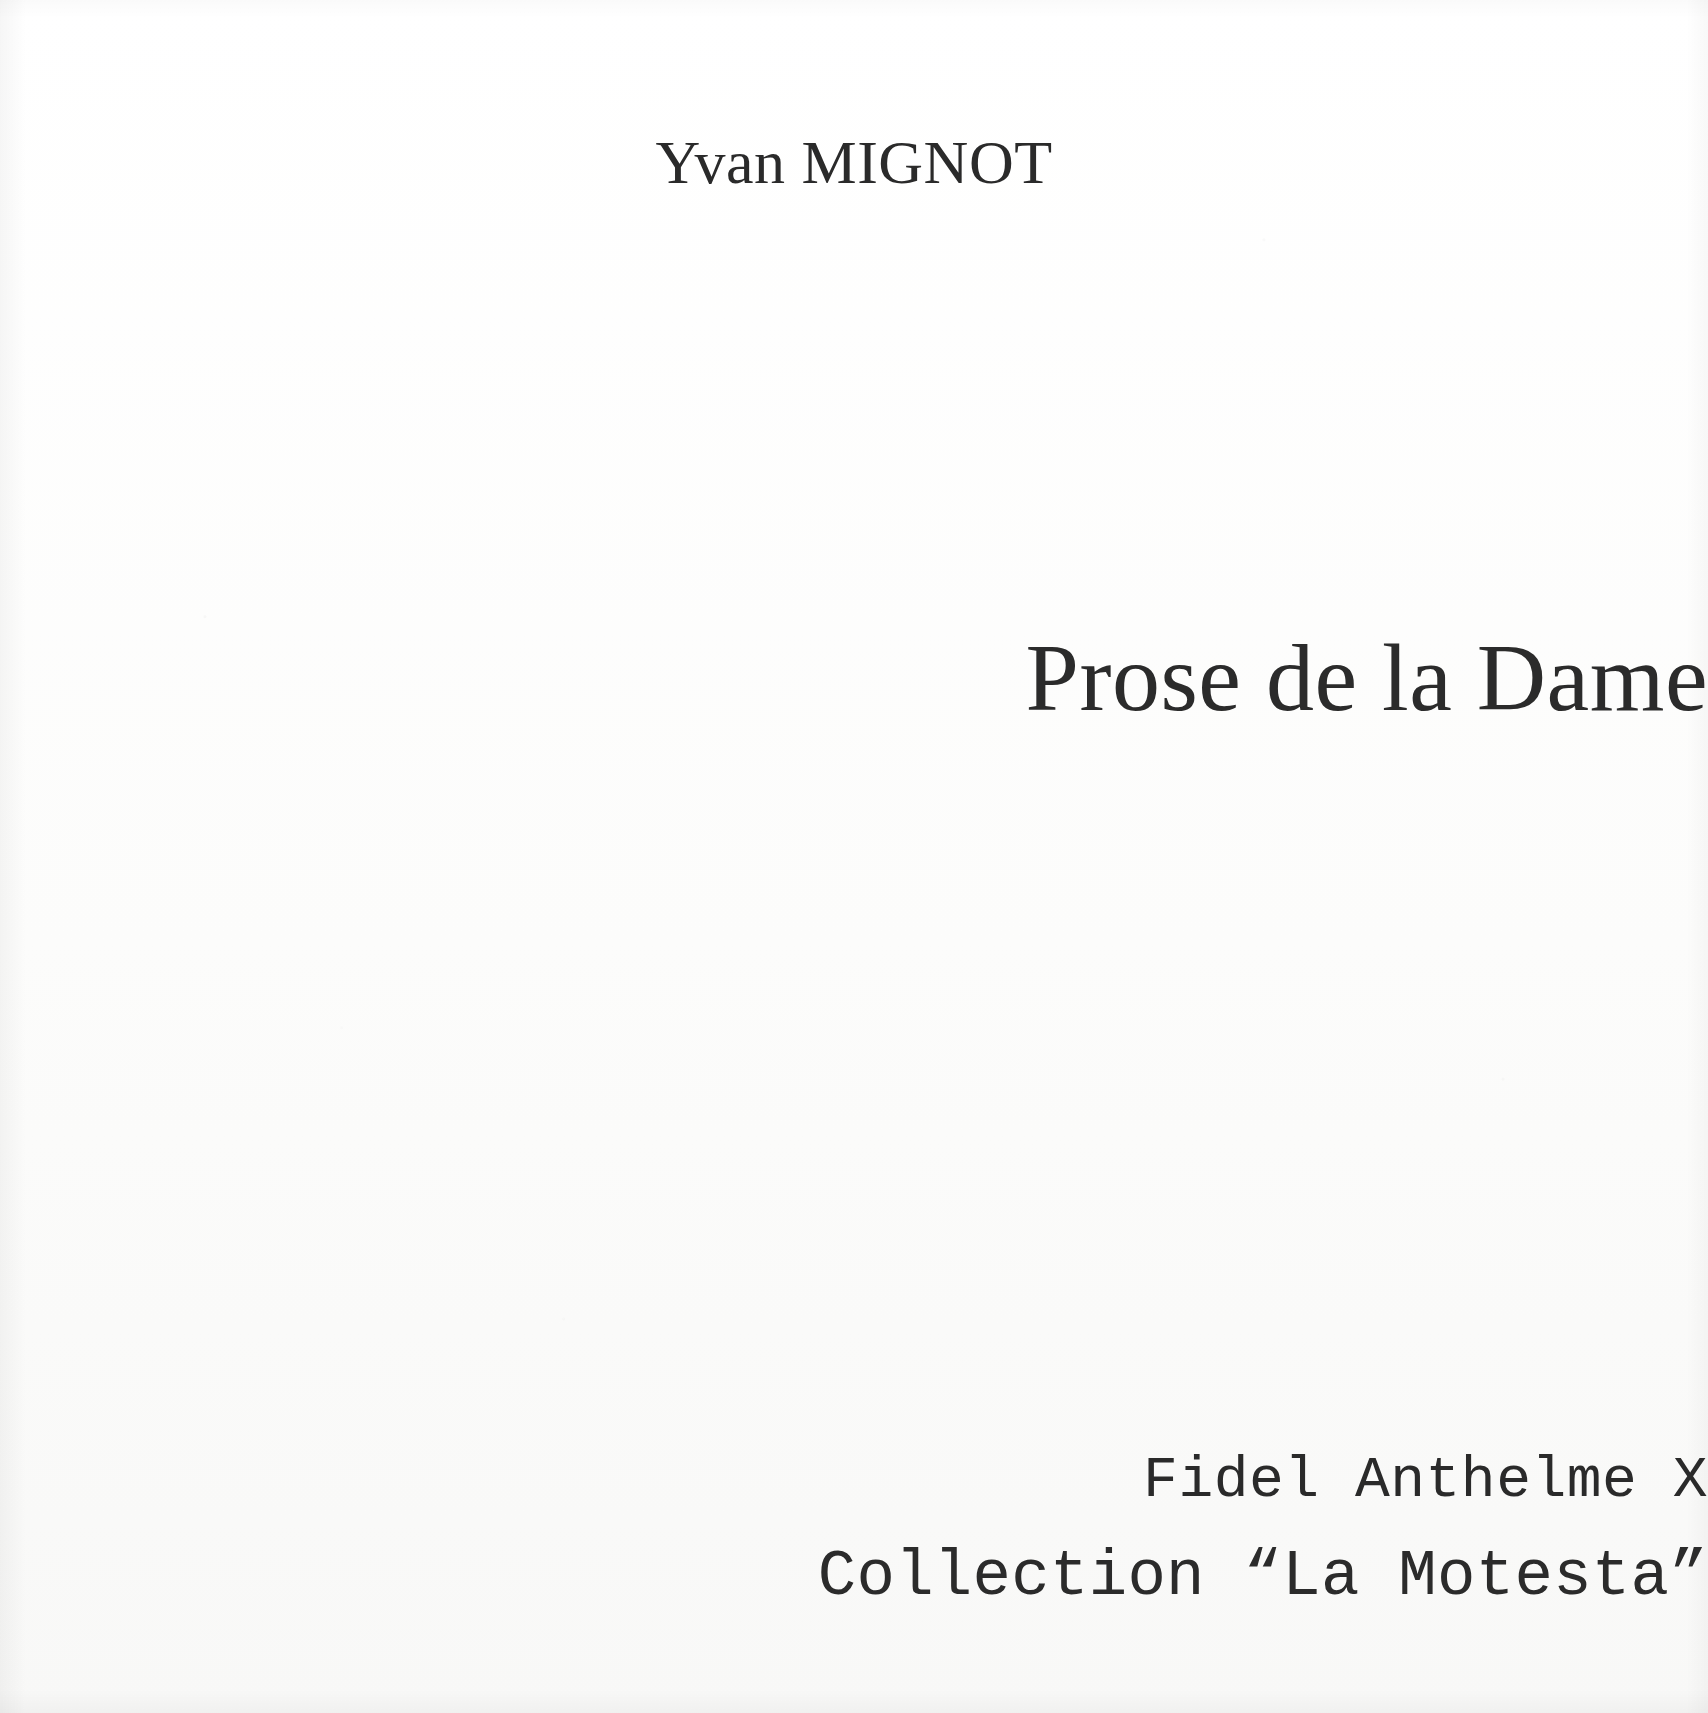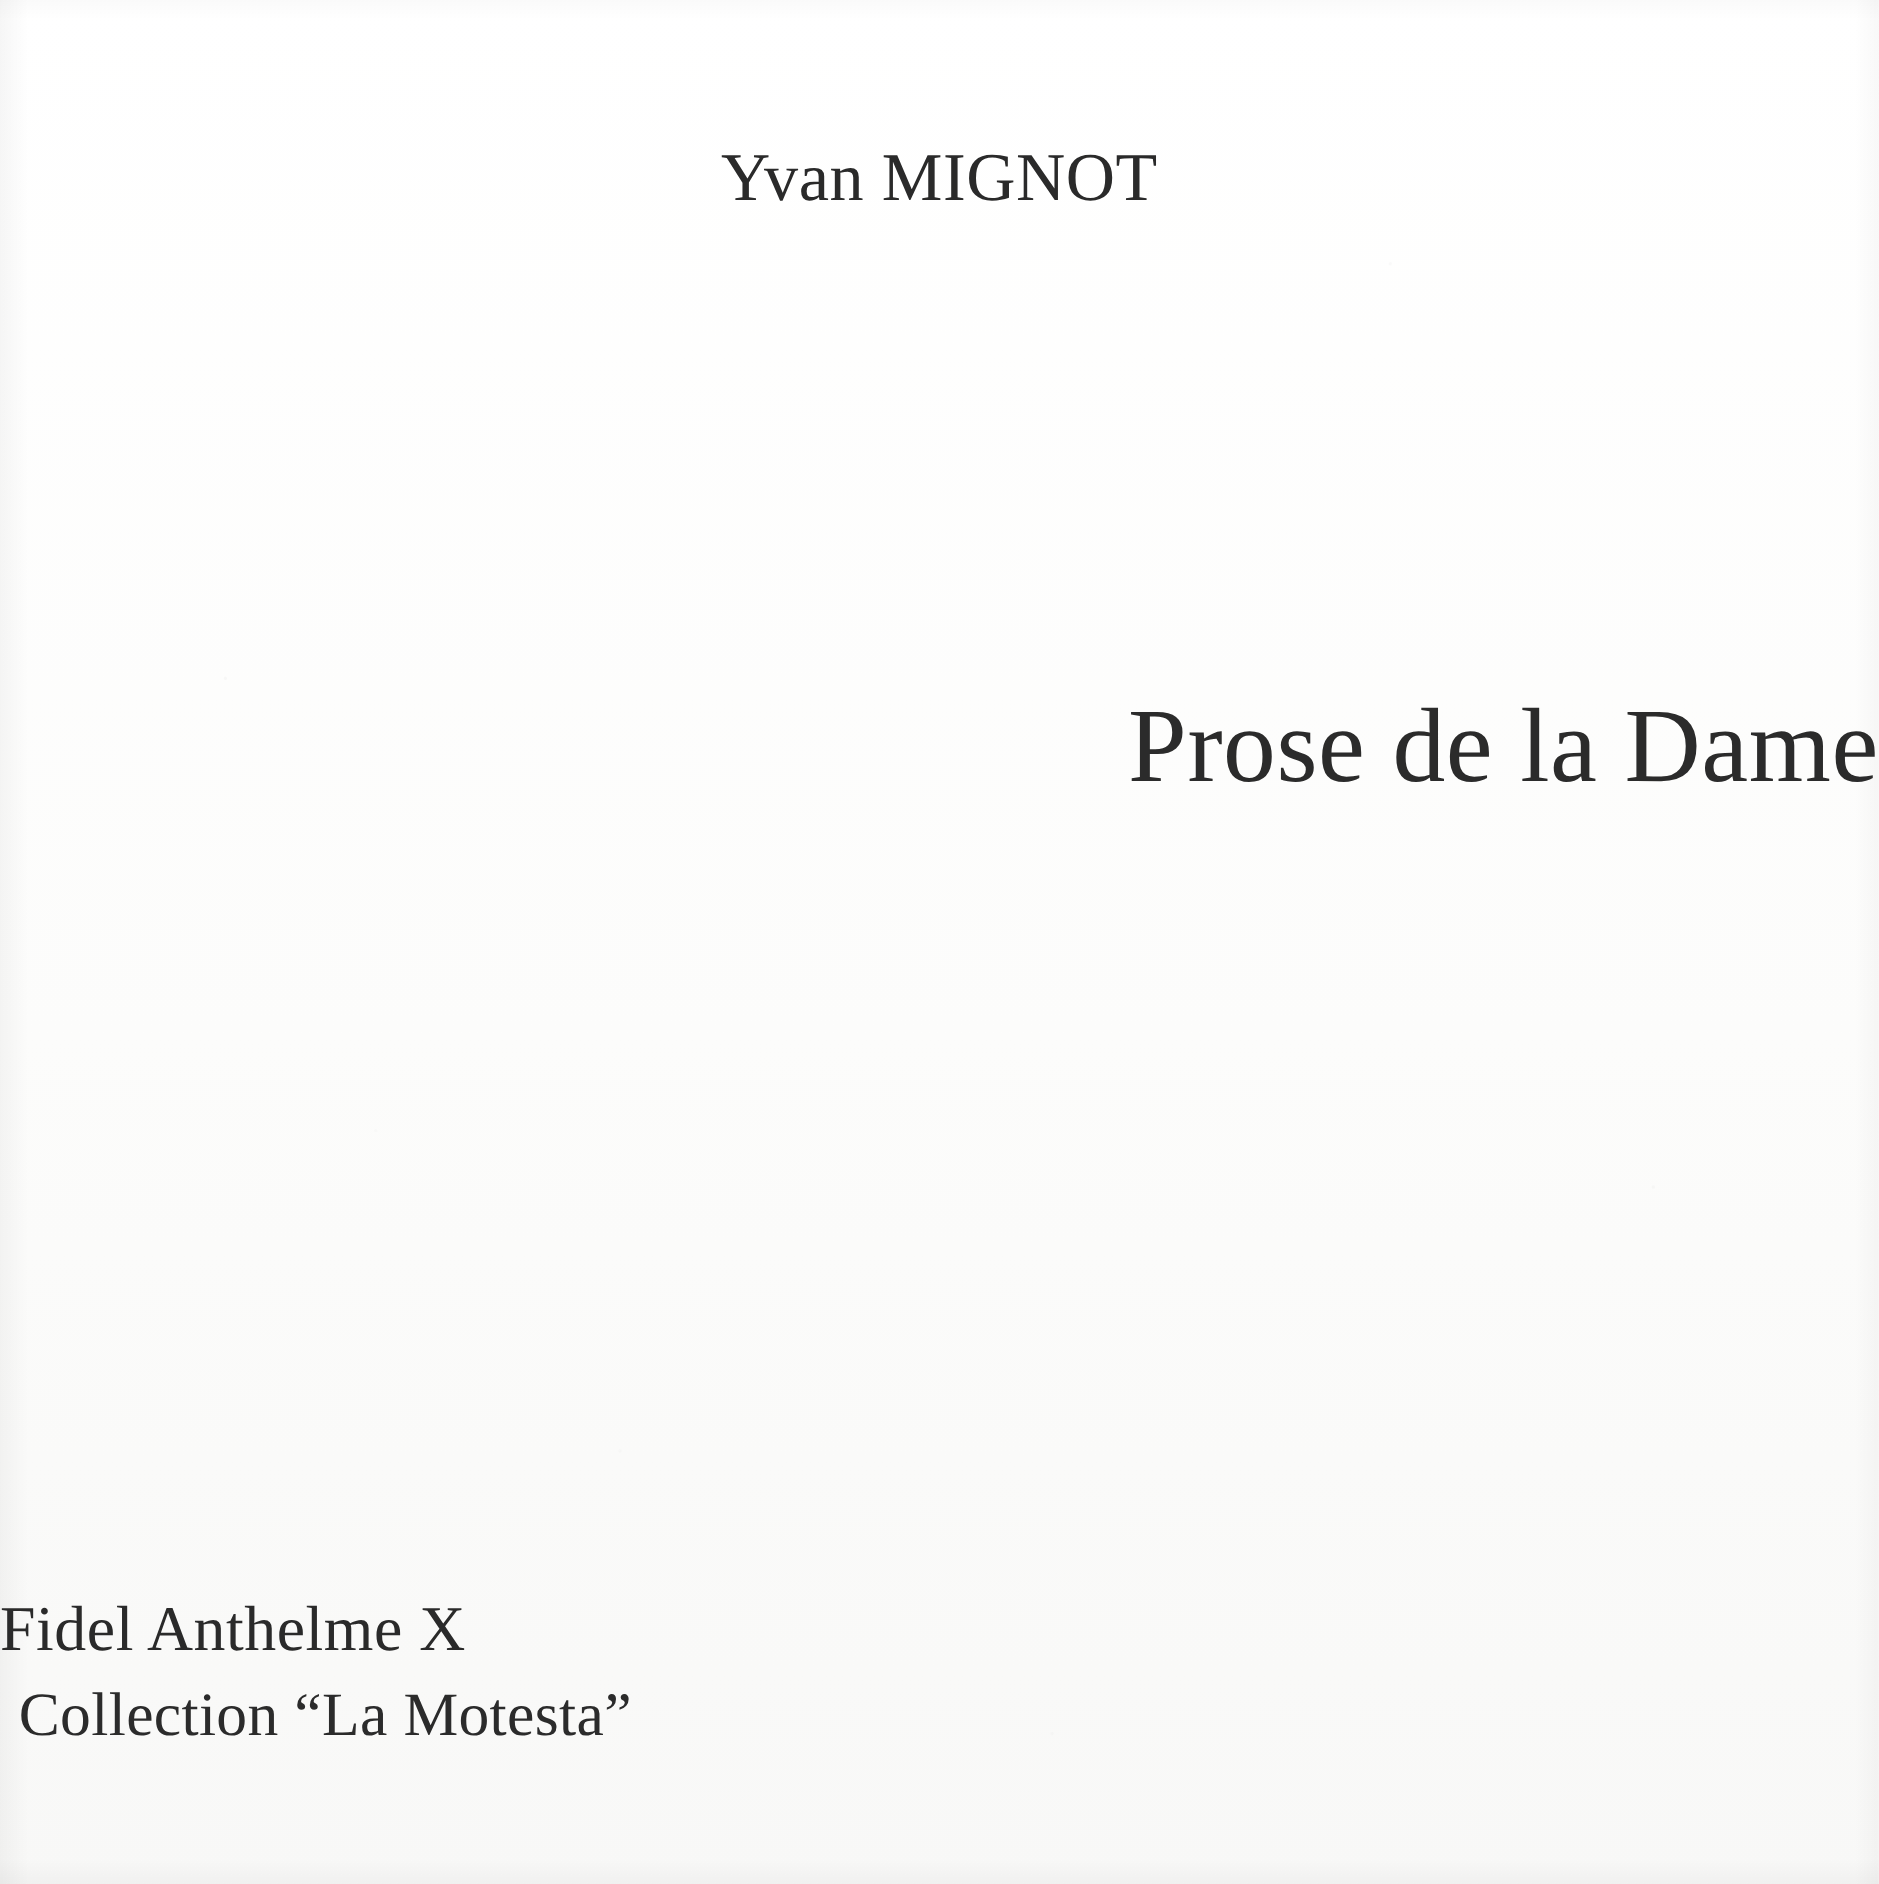--- a/index.html
+++ b/index.html
@@ -77,33 +77,34 @@
     letter-spacing: 0.5px;
     color: #2b2b2b;
     line-height: 1.1;
   }
 
   .imprint-block {
     position: absolute;
     top: 1448px;
     left: 0;
     width: 1708px;
-    text-align: left;
+    text-align: right;
+    font-family: Liberation Mono, monospace;
   }
 
   .publisher {
     font-size: 58px;
     letter-spacing: 0.5px;
     color: #2a2a2a;
     line-height: 1.15;
   }
 
   .collection {
-    margin-top: 12px;
-    font-size: 56px;
+    margin-top: 26px;
+    font-size: 64px;
     letter-spacing: 0.3px;
     color: #2b2b2b;
     line-height: 1.15;
     padding-left: 17px;
   }
 </style>
 </head>
 <body>
 
 <div class="page">

